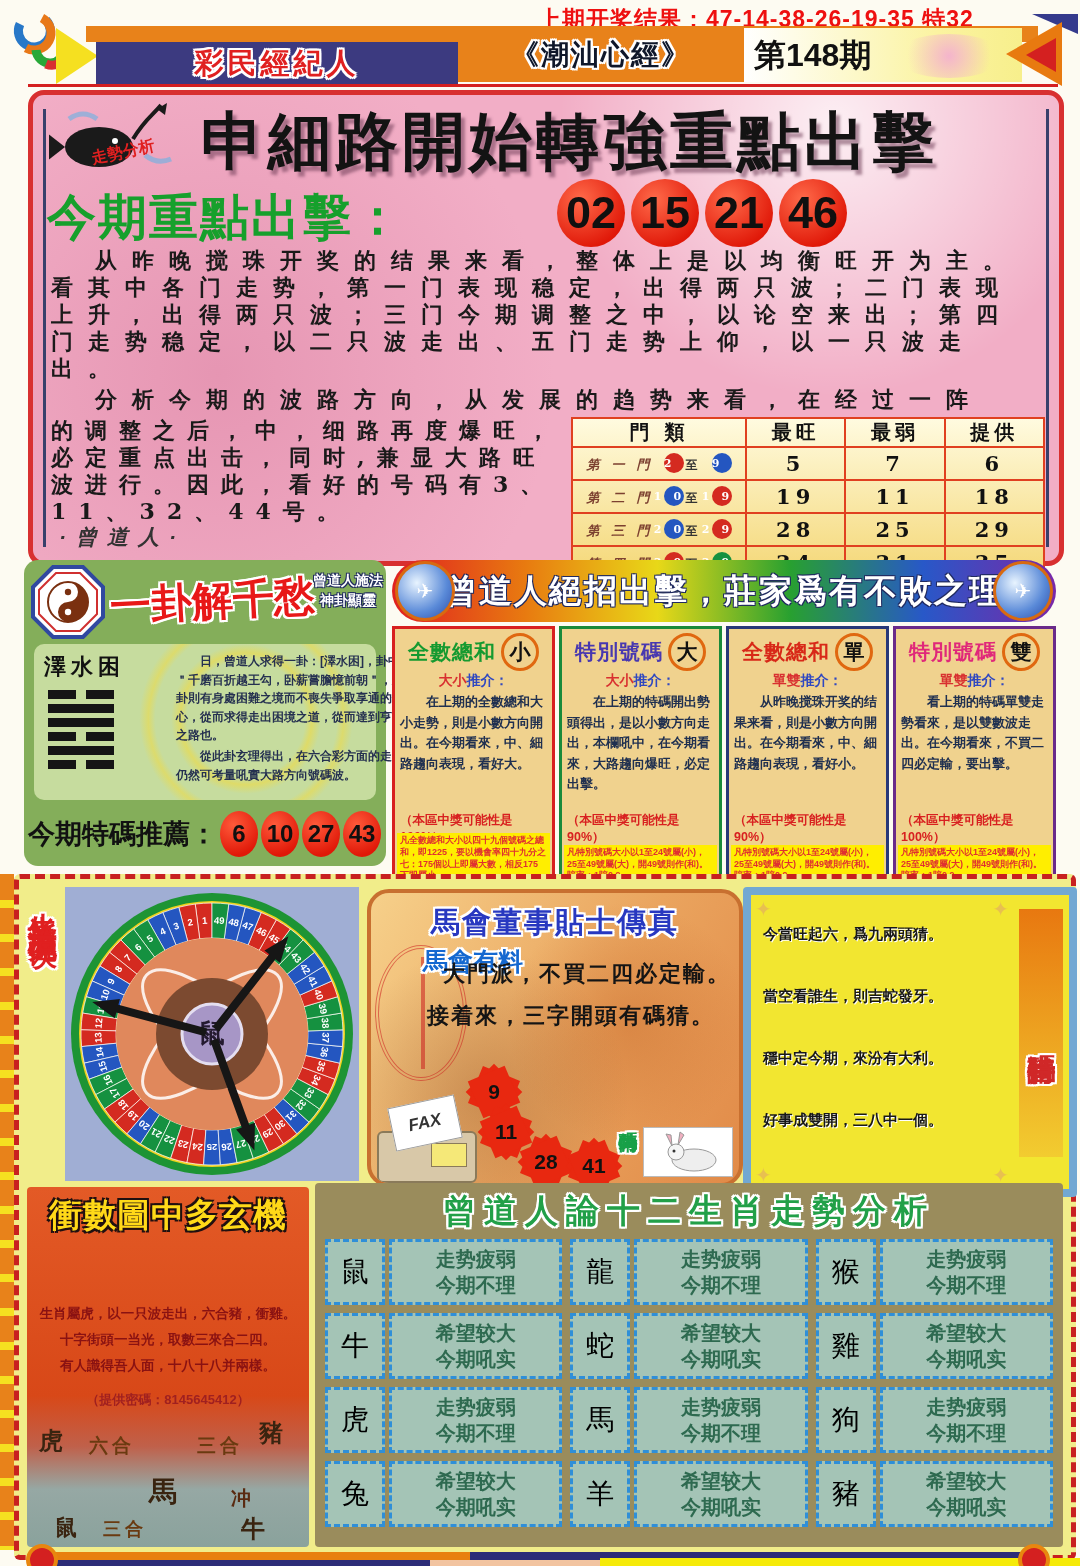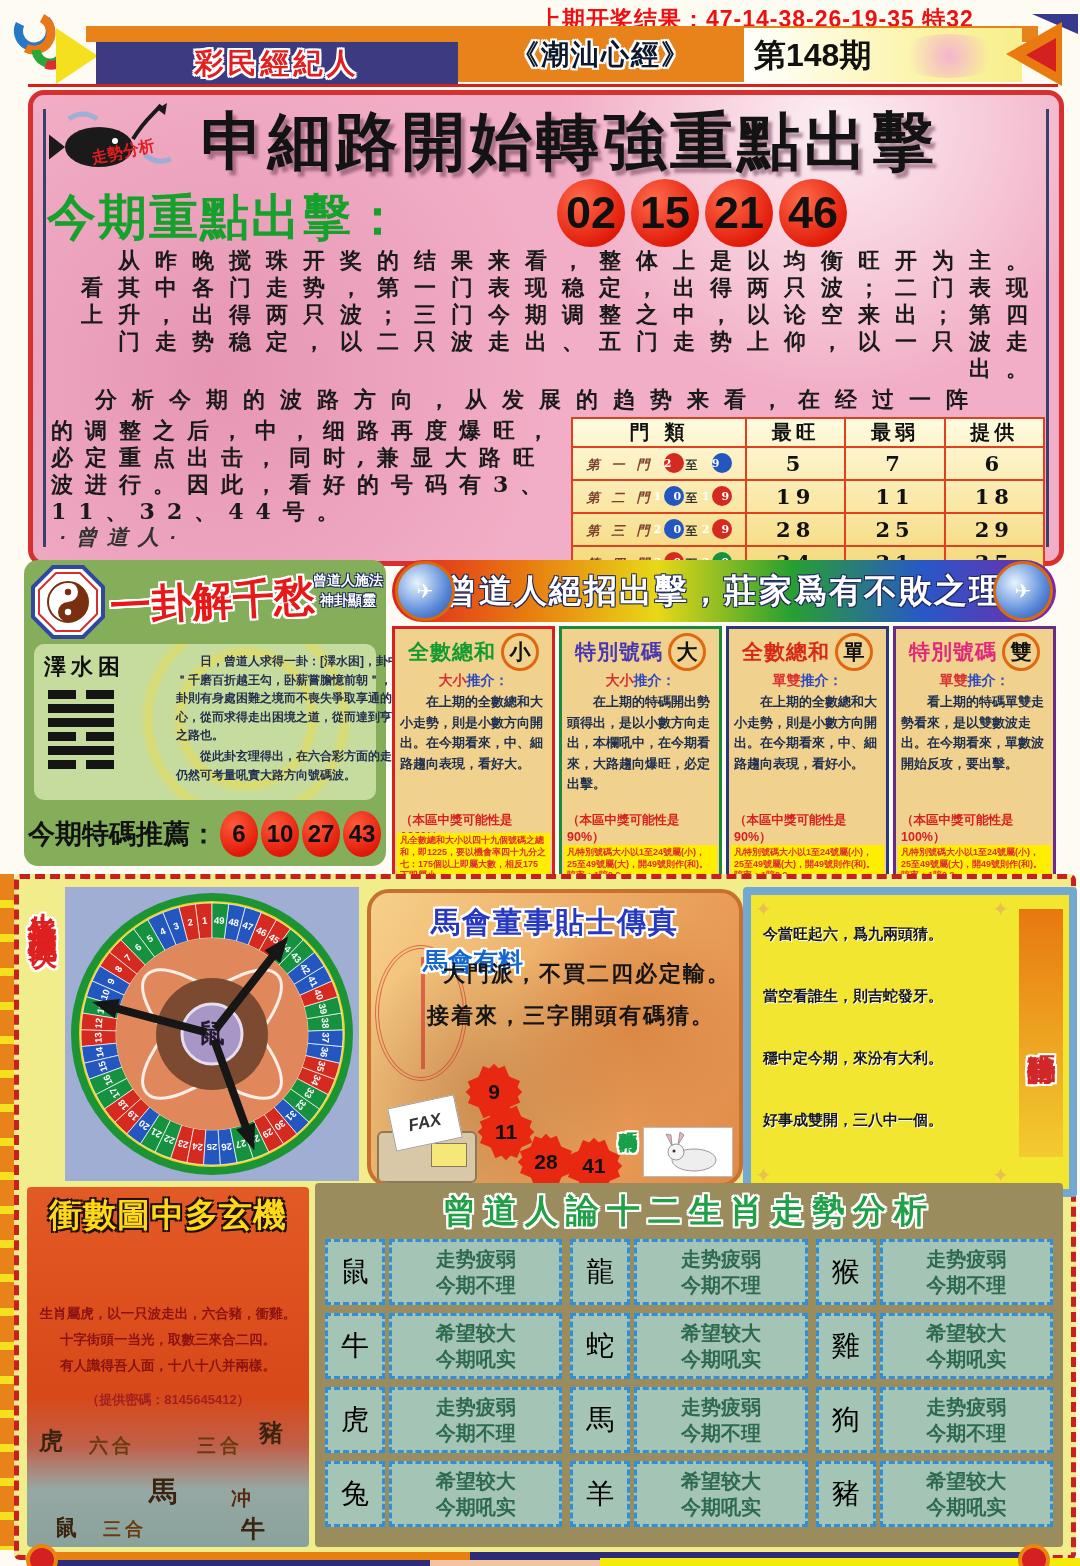--- a/index.html
+++ b/index.html
@@ -33,21 +33,21 @@
   .pa-line{top:14px;bottom:14px;width:3px;background:#39406b;}
   .pa-icon{left:16px;top:4px;width:150px;height:90px;}
   .pa-badge{left:58px;top:48px;font-size:16px;font-weight:bold;color:#e02020;transform:rotate(-12deg);line-height:1.1;}
   .pa-headline{left:168px;top:4px;width:858px;font-size:63px;font-weight:bold;color:#131313;letter-spacing:4px;
     font-family:"DejaVu Serif",serif;text-shadow:4px 5px 3px rgba(110,60,85,.55);white-space:nowrap;}
   .pa-focus-label{left:14px;top:90px;font-size:49px;font-weight:bold;color:#16a02c;letter-spacing:2px;}
   .pa-circles{left:524px;top:84px;display:flex;gap:6px;}
   .fc{width:68px;height:68px;border-radius:50%;background:radial-gradient(circle at 35% 30%,#ff6a4a,#e01808 75%);
       display:flex;align-items:center;justify-content:center;font-size:45px;font-weight:bold;color:#101010;}
   .pa-p{font-family:"DejaVu Serif",serif;font-weight:bold;color:#1a1a1a;}
-  .pa-p1{left:18px;top:152px;width:992px;font-size:22px;letter-spacing:15px;line-height:27px;text-indent:44px;text-align:right;}
+  .pa-p1{left:18px;top:152px;width:992px;font-size:22px;letter-spacing:15px;line-height:27px;text-indent:44px;}
   .pa-p2a{left:18px;top:290px;width:992px;font-size:22px;letter-spacing:15px;text-indent:44px;white-space:nowrap;}
   .pa-wrap{left:18px;top:322px;width:994px;height:136px;font-size:22px;letter-spacing:12px;line-height:27px;}
   .pa-sign{left:26px;top:428px;font-size:21px;font-weight:bold;font-style:italic;color:#333;letter-spacing:10px;}
   table.gate{border-collapse:collapse;float:right;width:474px;margin-left:8px;
     background:linear-gradient(180deg,#fffbe0,#f2cf5e);}
   table.gate th,table.gate td{border:2px solid #e04020;text-align:center;height:22px;padding:0;}
   table.gate th{font-size:20px;font-weight:bold;color:#111;letter-spacing:4px;}
   td.gcell{white-space:nowrap;width:172px;}
   .gname{font-size:13px;font-weight:bold;font-style:italic;color:#7c4030;margin-right:2px;}
   .ball{display:inline-flex;width:20px;height:20px;border-radius:50%;align-items:center;justify-content:center;
@@ -346,31 +346,31 @@
       <div class="col-body">在上期的特碼開出勢頭得出，是以小數方向走出，本欄吼中，在今期看來，大路趨向爆旺，必定出擊。</div>
       <div class="col-prob">（本區中獎可能性是90%）</div>
       <div class="col-note">凡特別號碼大小以1至24號屬(小)，25至49號屬(大)，開49號則作(和)。賠率：1賠0.9</div>
     </div>
     <div class="colx c2">
       <div class="col-tr">
           <span class="col-title t2">全數總和</span>
           <span class="tag">單</span>
         </div>
       <div class="col-sub"><span class="s1">單雙</span><span class="s2">推介：</span></div>
-      <div class="col-body">在上期的全數總和大小走勢，則是小數方向開出。在今期看來，中、細路趨向表現，看好小。</div>
+      <div class="col-body">从昨晚搅珠开奖的结果来看，則是小數方向開出。在今期看來，中、細路趨向表現，看好小。</div>
       <div class="col-prob">（本區中獎可能性是90%）</div>
       <div class="col-note">凡特別號碼大小以1至24號屬(小)，25至49號屬(大)，開49號則作(和)。賠率：1賠0.9</div>
     </div>
     <div class="colx c3">
       <div class="col-tr">
           <span class="col-title t3">特別號碼</span>
           <span class="tag">雙</span>
         </div>
       <div class="col-sub"><span class="s1">單雙</span><span class="s2">推介：</span></div>
-      <div class="col-body">看上期的特碼單雙走勢看來，是以雙數波走出。在今期看來，單數波開始反攻，要出擊。</div>
+      <div class="col-body">看上期的特碼單雙走勢看來，是以雙數波走出。在今期看來，不買二四必定輸，要出擊。</div>
       <div class="col-prob">（本區中獎可能性是100%）</div>
       <div class="col-note">凡特別號碼大小以1至24號屬(小)，25至49號屬(大)，開49號則作(和)。賠率：1賠0.9</div>
     </div>
   </div>
 
   <div class="abs edge-orange"></div>
   <div class="abs sec-cd">
 
     <div class="abs side-text ow">生肖指波准确无误</div>
 

